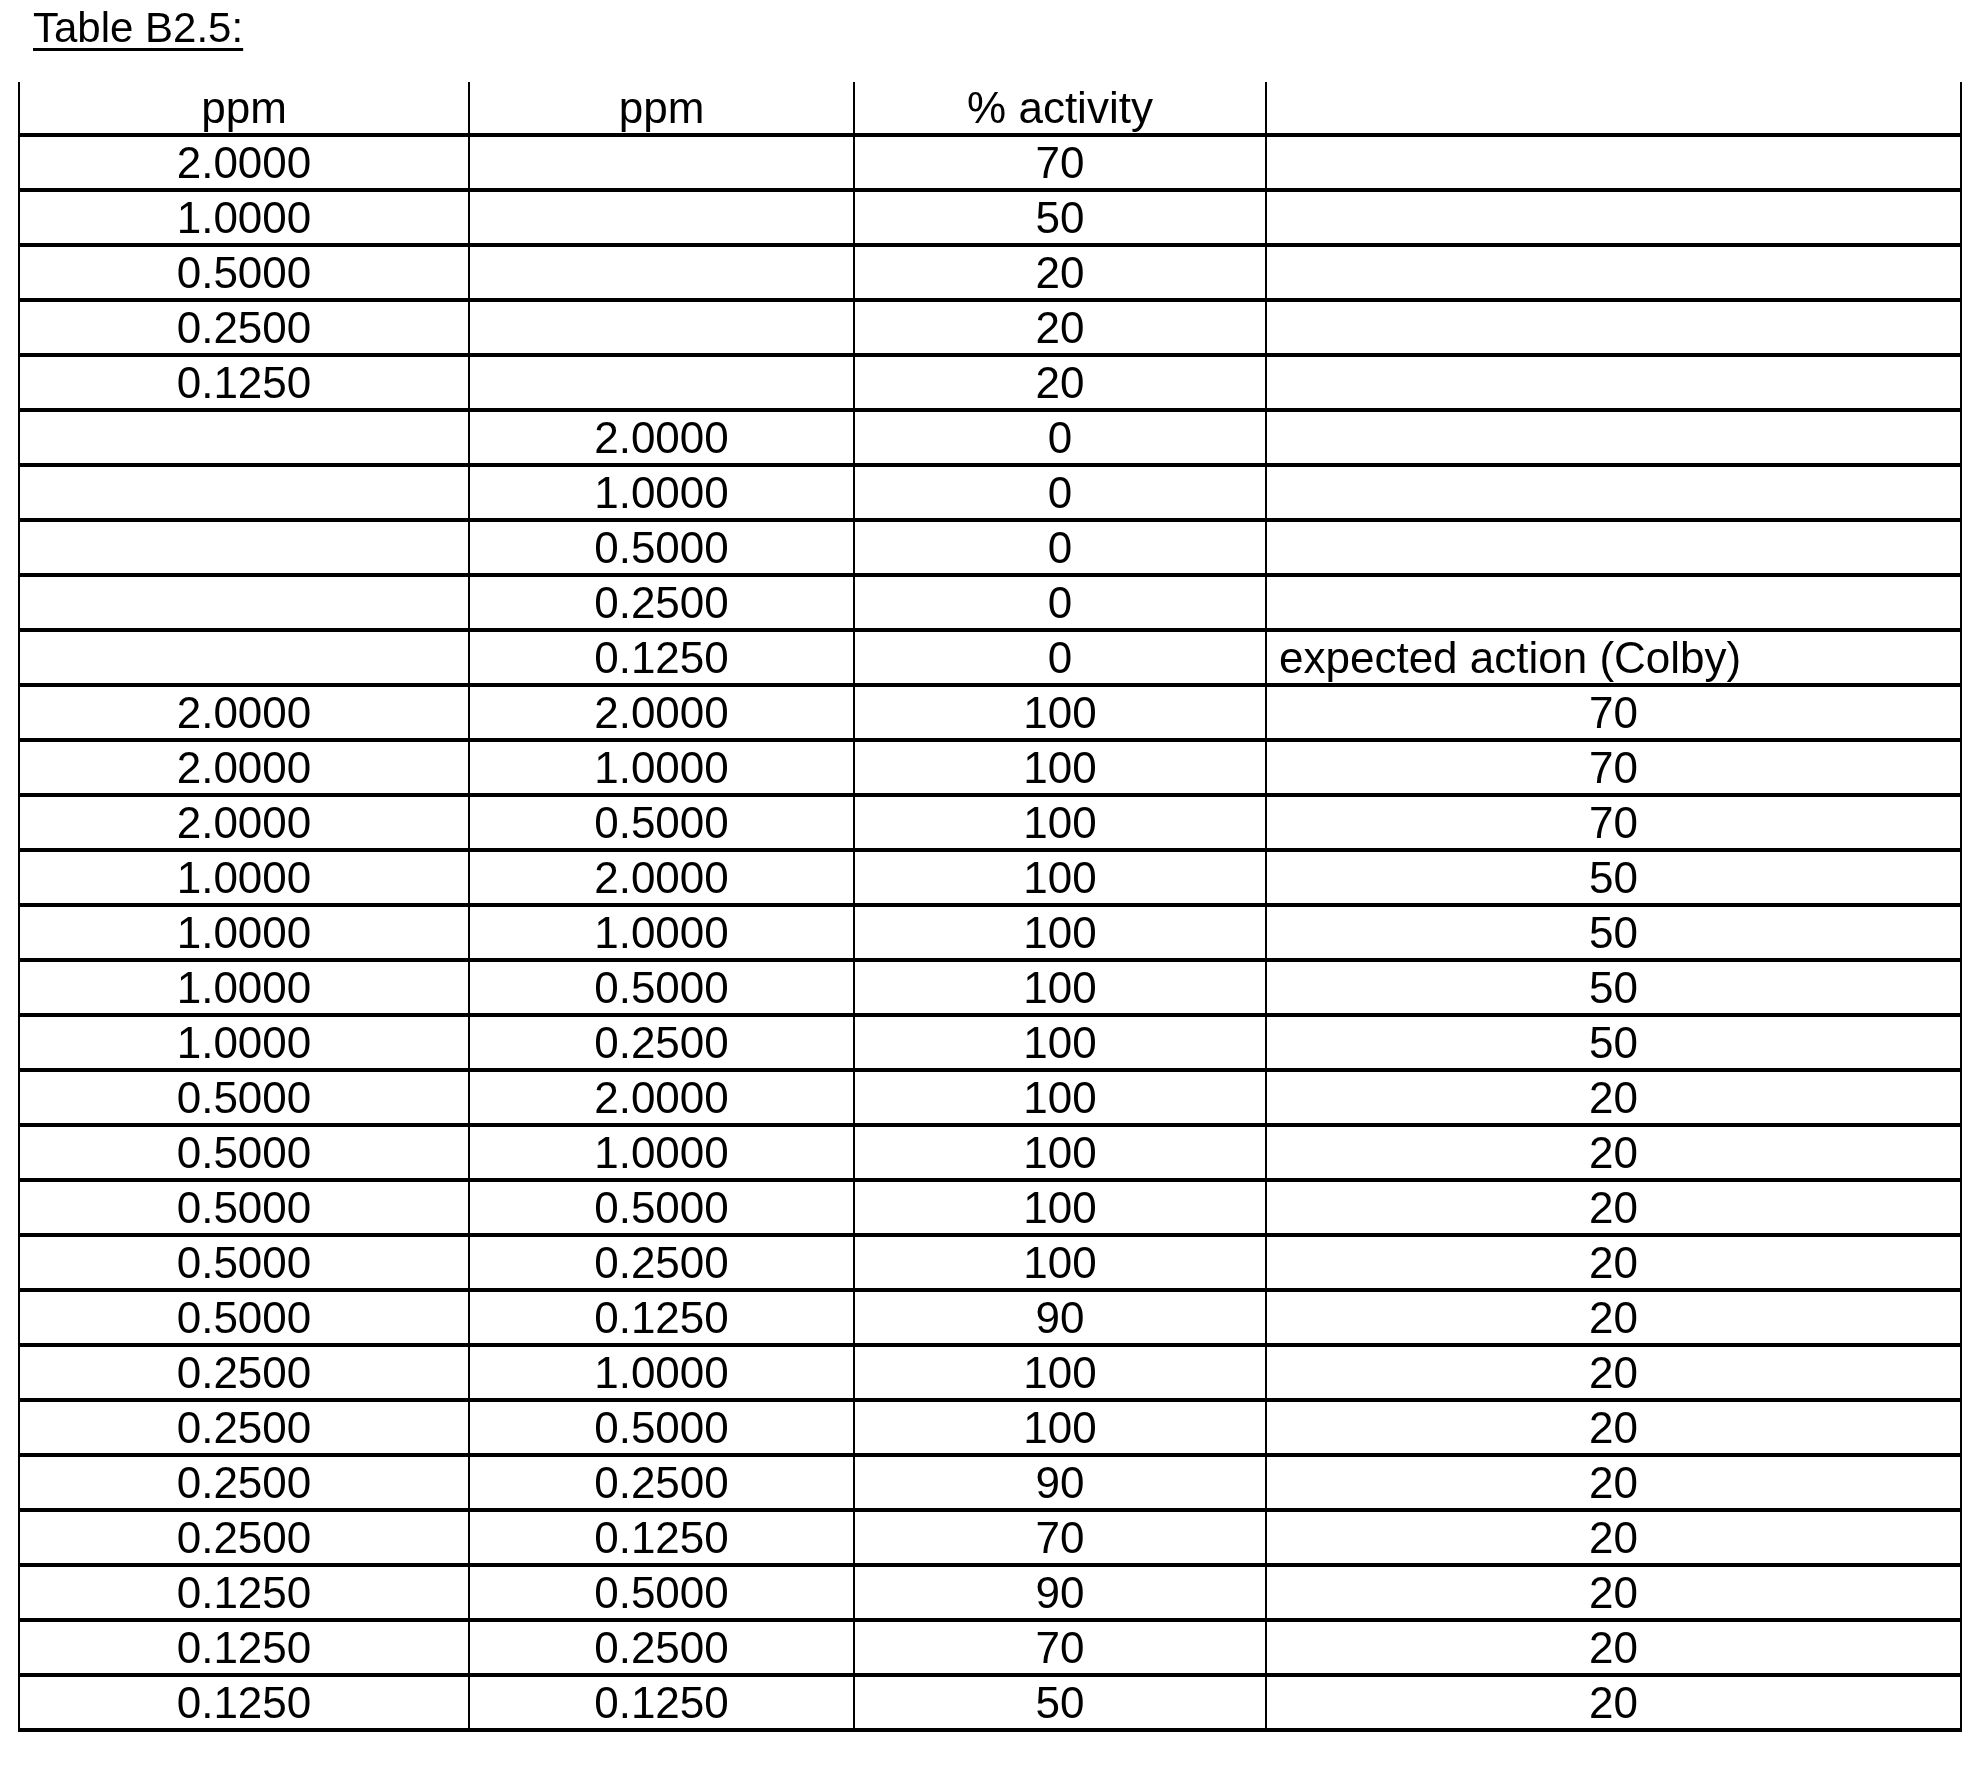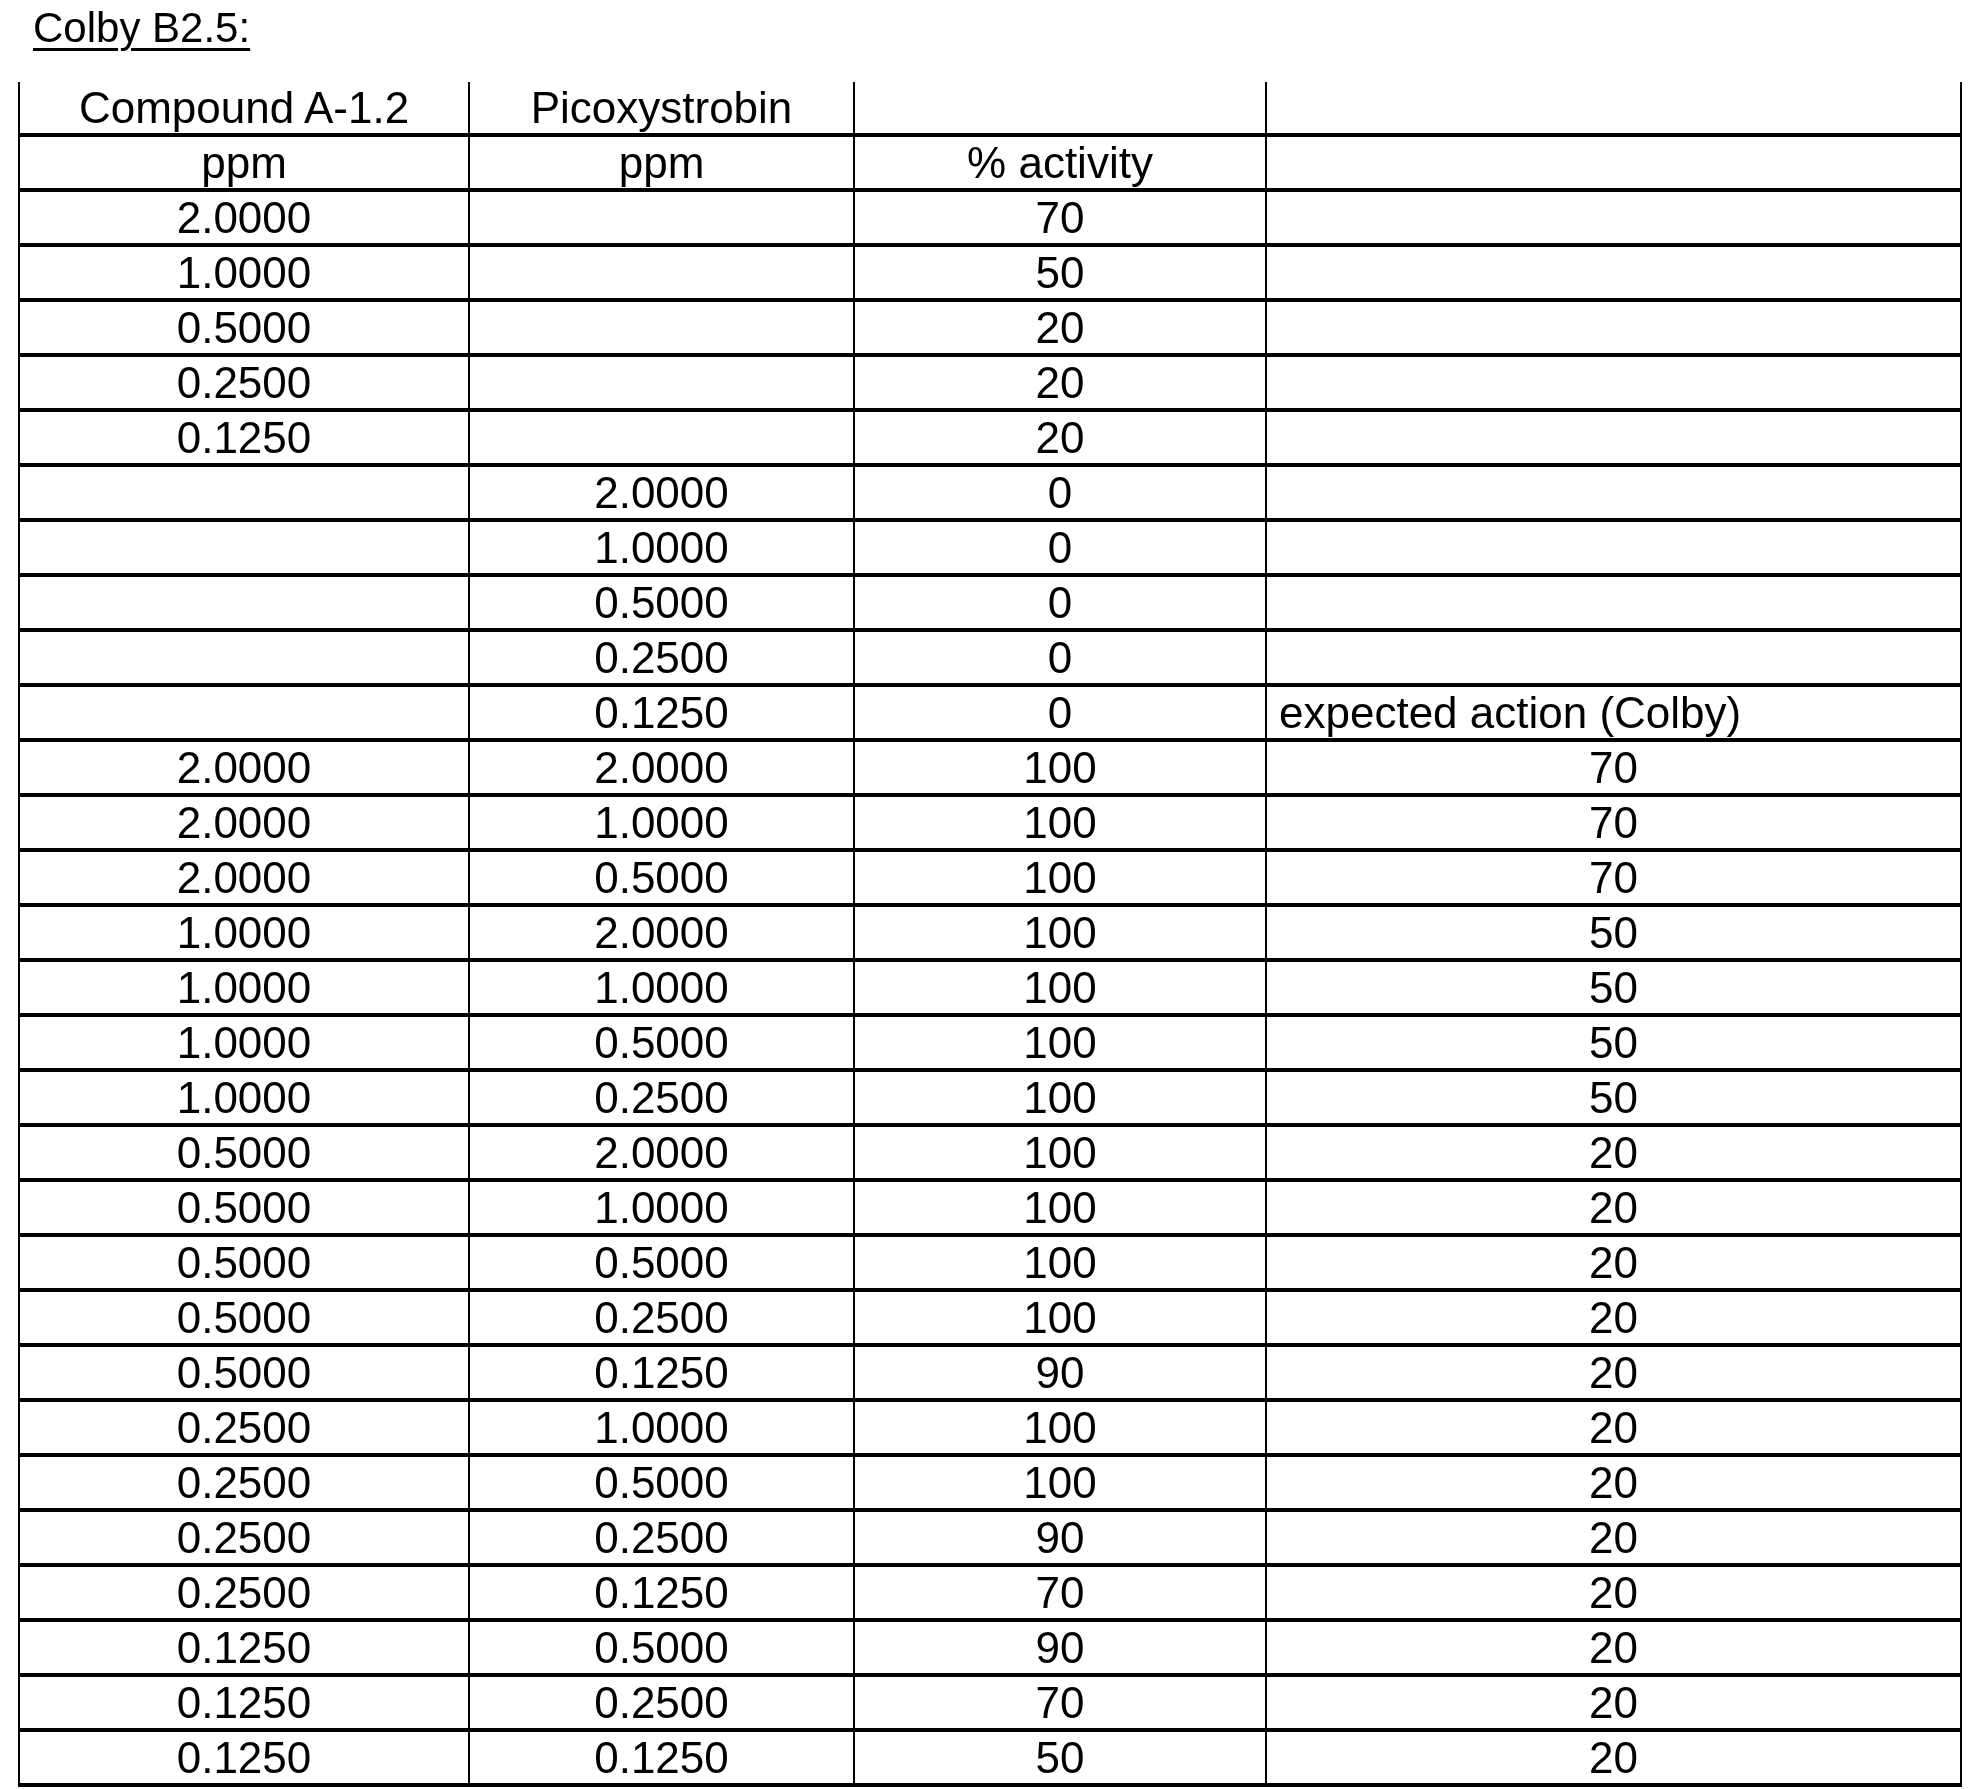--- a/index.html
+++ b/index.html
@@ -16,36 +16,30 @@
   table.data col.c1 { width: 450px; }
   table.data col.c2 { width: 385px; }
   table.data col.c3 { width: 412px; }
   table.data col.c4 { width: 695px; }
   table.data td.left { text-align: left; padding-left: 12px; margin-left: 48px; }
   table.data tr:first-child td { border-top: none; }
 </style>
 </head>
 <body>
 
-<div class="title">Colby B2.5:</div>
+<div class="title">Table B2.5:</div>
 
 <table class="data">
   <colgroup>
       <col class="c1">
       <col class="c2">
       <col class="c3">
       <col class="c4">
     </colgroup>
   <tbody id="tbody">
-    <tr class="h1">
-      <td>Compound A-1.2</td>
-      <td>Picoxystrobin</td>
-      <td></td>
-      <td></td>
-    </tr>
     <tr class="h2">
       <td>ppm</td>
       <td>ppm</td>
       <td>% activity</td>
       <td></td>
     </tr>
   <tr>
         <td>2.0000</td>
         <td></td>
         <td>70</td>

